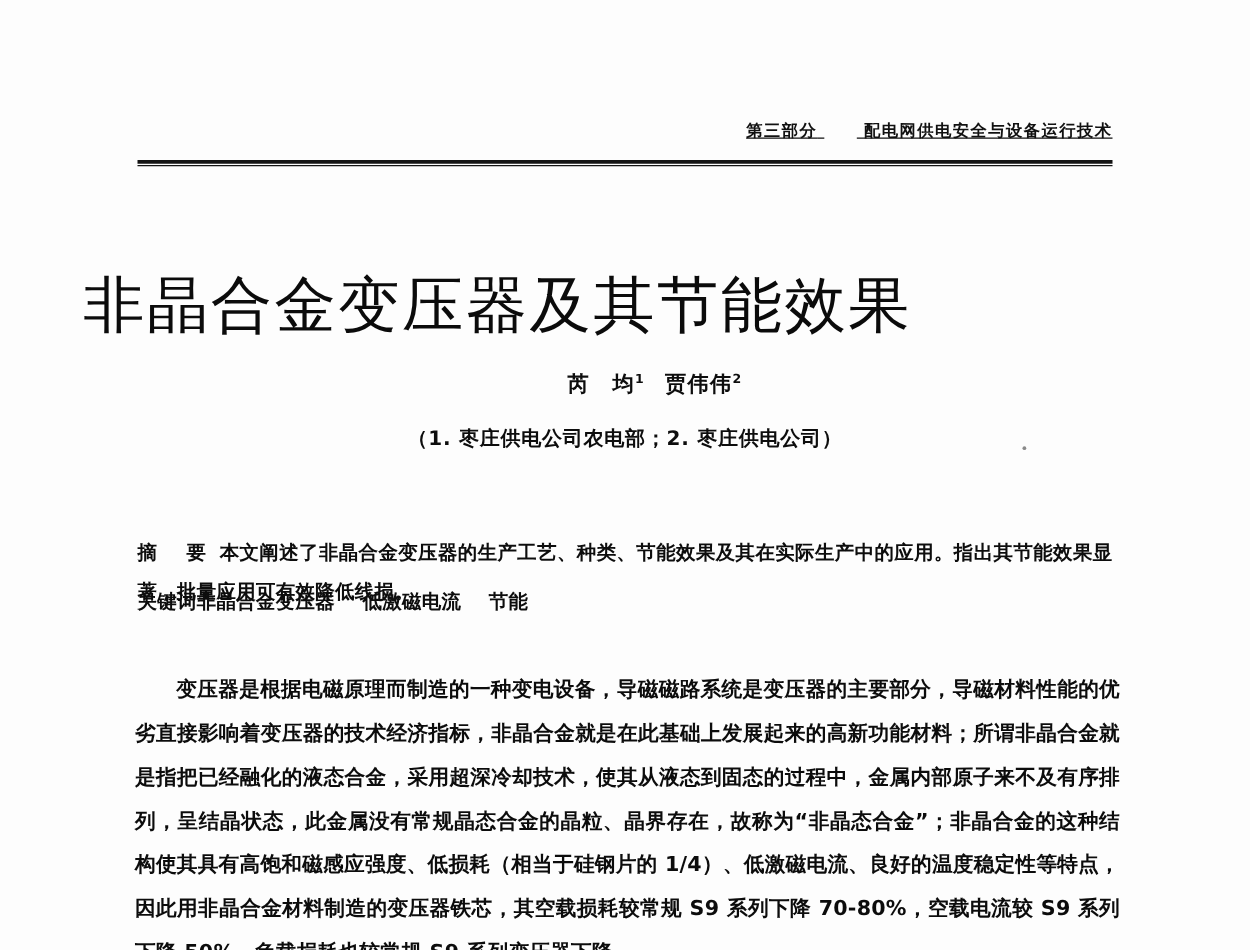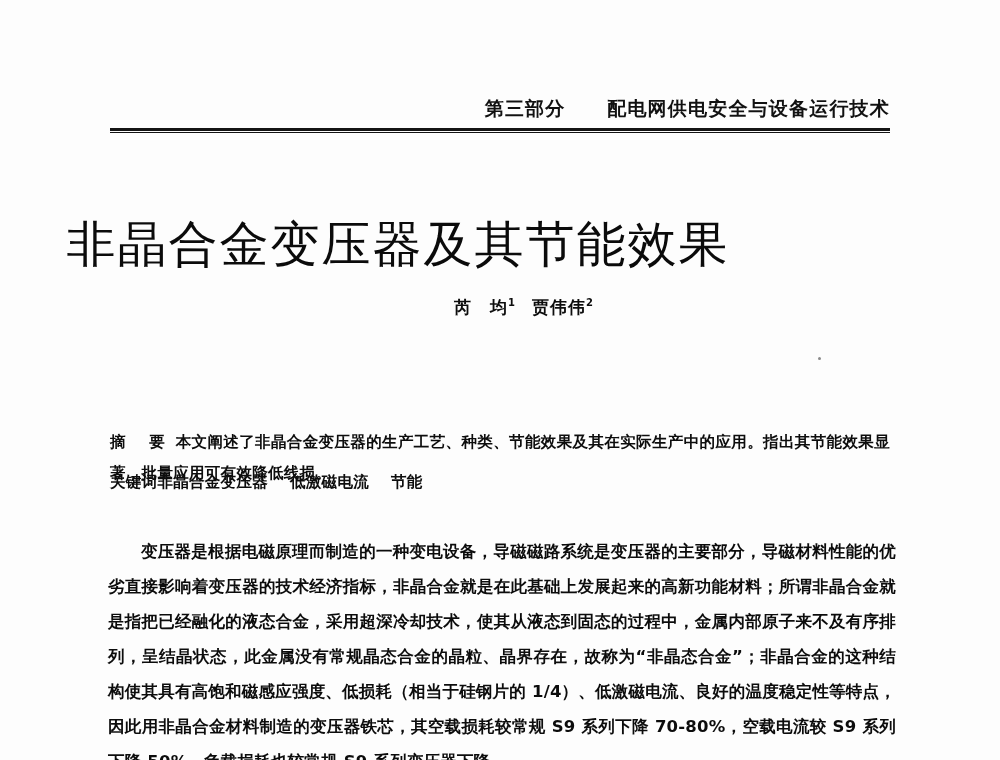--- a/index.html
+++ b/index.html
@@ -20,25 +20,26 @@
     height: 760px;
     background: #fdfdfd;
     box-sizing: border-box;
     padding: 0 110px;
   }
   
   .running-head {
     position: absolute;
     top: 96px;
     right: 110px;
-    font-size: 19px;
+    font-size: 13px;
     font-weight: bold;
     letter-spacing: 1.2px;
     color: #111;
     font-family: "DejaVu Sans", "Liberation Sans", sans-serif;
+    text-decoration: underline;
   }
   .running-head .sep {
     display: inline-block;
     width: 26px;
   }
   .head-rule {
     position: absolute;
     top: 128px;
     left: 110px;
     right: 110px;
@@ -171,20 +172,21 @@
   </div>
 
   <div class="head-rule"></div>
 
   <div class="title">非晶合金变压器及其节能效果</div>
 
   <div class="authors">
     <span>芮　均</span><sup>1</sup><span class="gap"></span><span>贾伟伟</span><sup>2</sup>
   </div>
 
+  <div class="affiliation">（1. 枣庄供电公司农电部；2. 枣庄供电公司）</div>
 
   <div class="abstract">
     <span class="lbl">摘　要</span><span>本文阐述了非晶合金变压器的生产工艺、种类、节能效果及其在实际生产中的应用。指出其节能效果显著，批量应用可有效降低线损。</span>
   </div>
 
   <div class="keywords">
     <span class="lbl">关键词</span><span class="kw">非晶合金变压器</span><span class="kw">低激磁电流</span><span class="kw">节能</span>
   </div>
 
   <div class="body-text">

